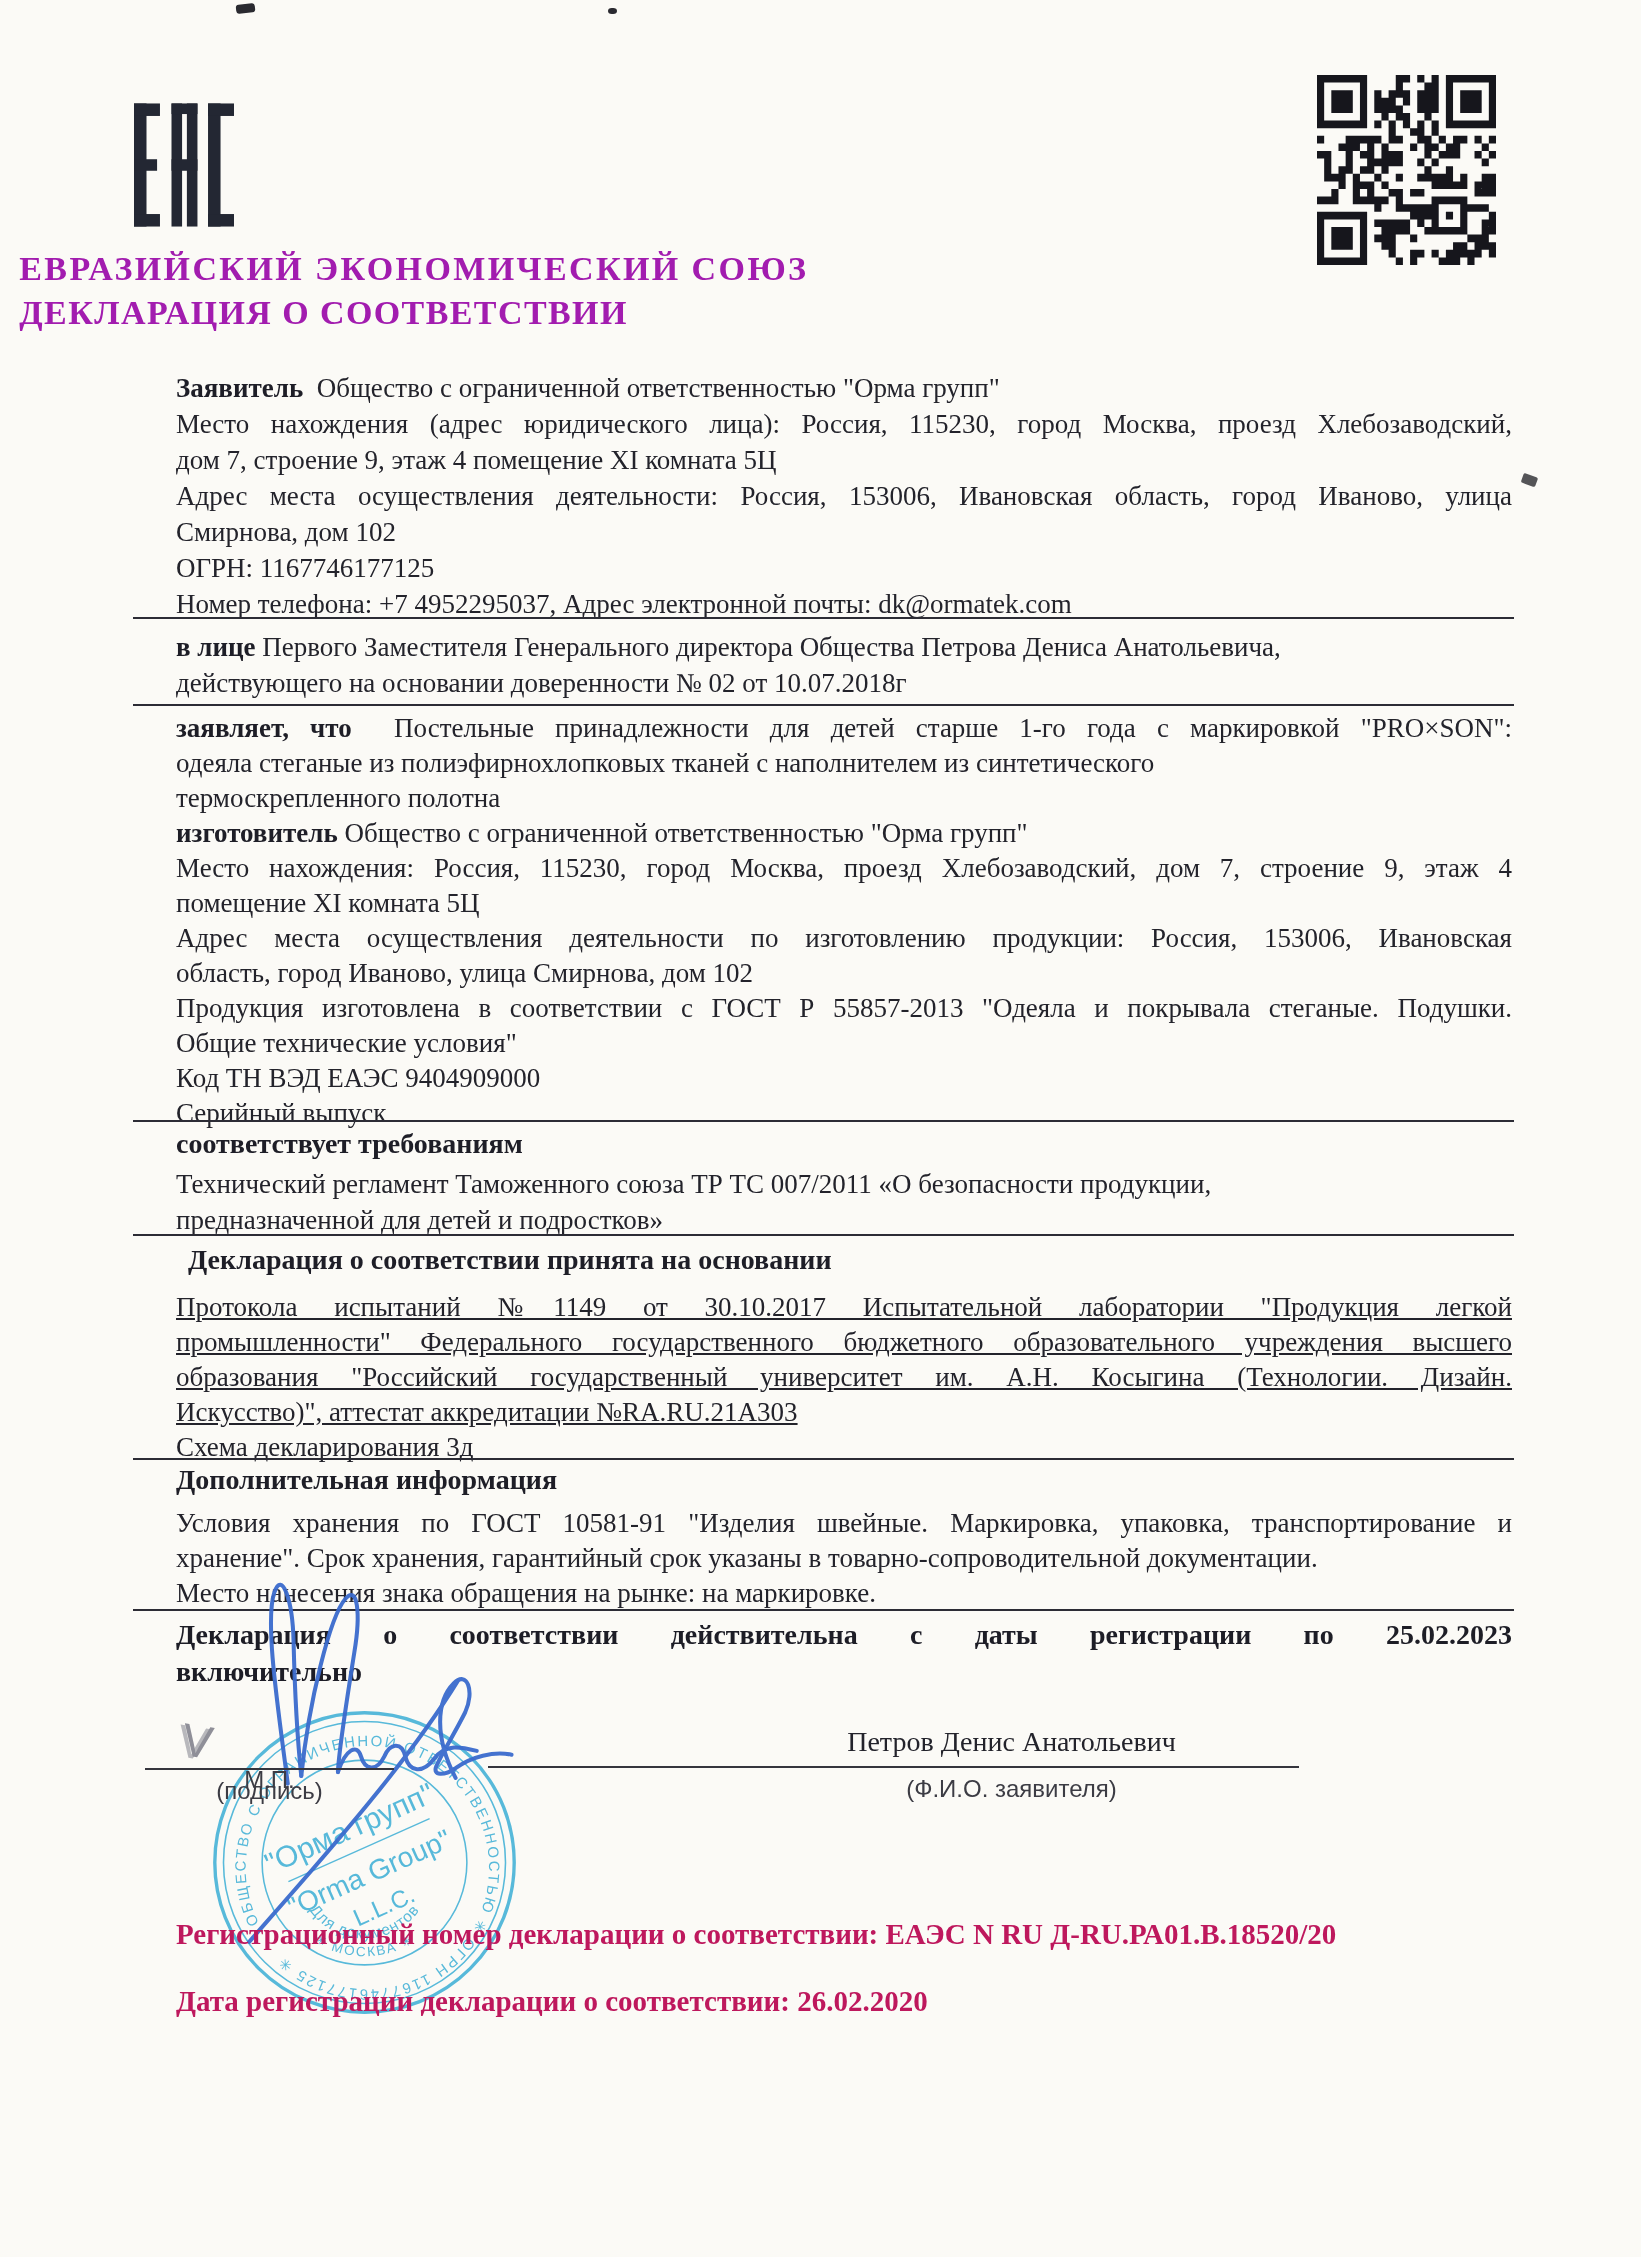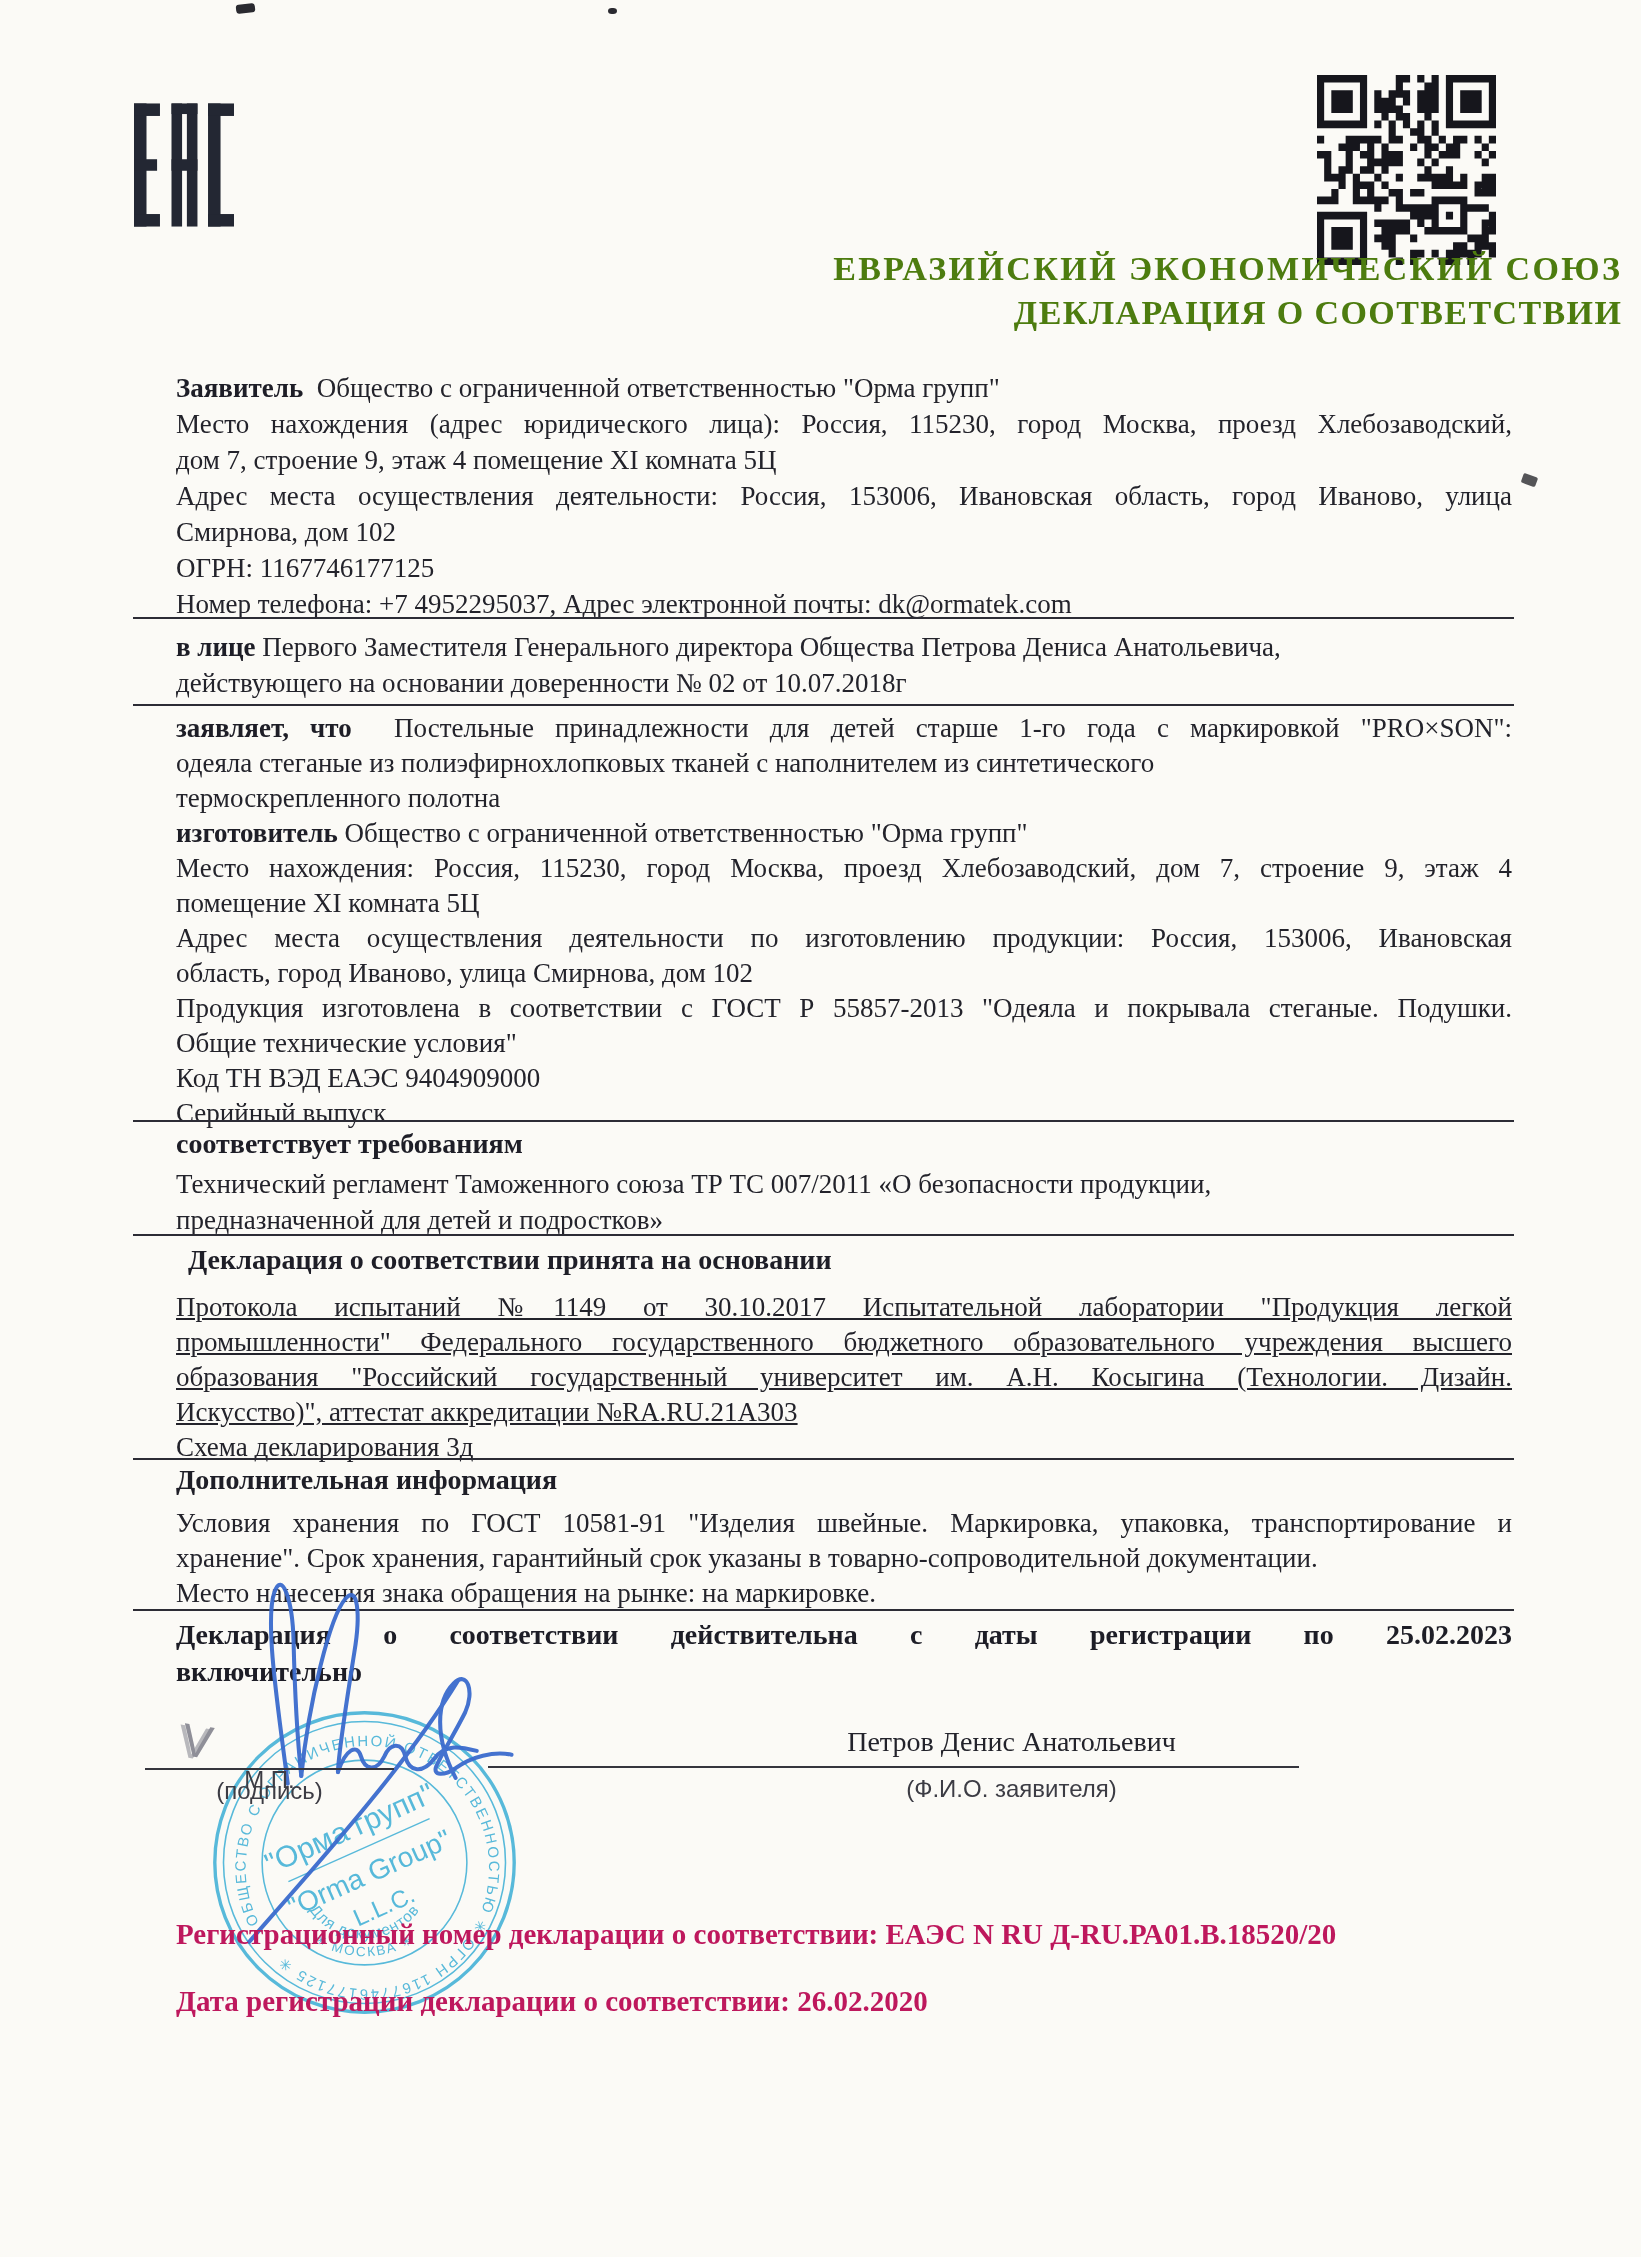--- a/index.html
+++ b/index.html
@@ -7,22 +7,22 @@
         font-family:"Liberation Serif",serif;color:#23232b;overflow:hidden;margin:0 auto;}
   .abs{position:absolute;}
   .block{position:absolute;left:176px;width:1336px;font-size:27px;}
   .ln{line-height:35px;min-height:35px;}
   .lh37 .ln{line-height:36px;min-height:36px;}
   .lh36 .ln{line-height:35px;min-height:35px;}
   .jl{text-align:justify;text-align-last:justify;}
   b{font-weight:bold;color:#1e1e27;}
   .rule{position:absolute;left:133px;width:1381px;border-top:2.9px solid #2c2c35;height:0;}
   .h{font-weight:bold;font-size:28px;color:#1e1e27;}
-  .title{position:absolute;left:19.3px;width:1603px;text-align:right;font-weight:bold;
-         font-size:34px;letter-spacing:2.4px;color:#4d7c0f;line-height:44px;}
+  .title{position:absolute;left:19.3px;width:1603px;text-align:left;font-weight:bold;
+         font-size:34px;letter-spacing:2.4px;color:#a21caf;line-height:44px;}
   .sans{font-family:"Liberation Sans",sans-serif;font-size:24px;color:#3c3c44;}
   .bfoot{position:absolute;left:176px;font-weight:bold;font-size:29px;color:#be185d;}
   .sigline{position:absolute;border-top:2.9px solid #35353d;height:0;}
   .center{text-align:center;}
   .speck{position:absolute;background:#2a2a30;}
   .vmark{position:absolute;left:182px;top:1714px;font-family:"Liberation Sans",sans-serif;
          font-size:46px;color:#8f8f98;transform:rotate(9deg);
          text-shadow:-3.9px 1.9px 0 rgba(130,130,140,.55);}
   .stamp{position:absolute;left:209px;top:1707px;mix-blend-mode:multiply;opacity:.88;}
   .sig{position:absolute;left:222px;top:1530px;}

